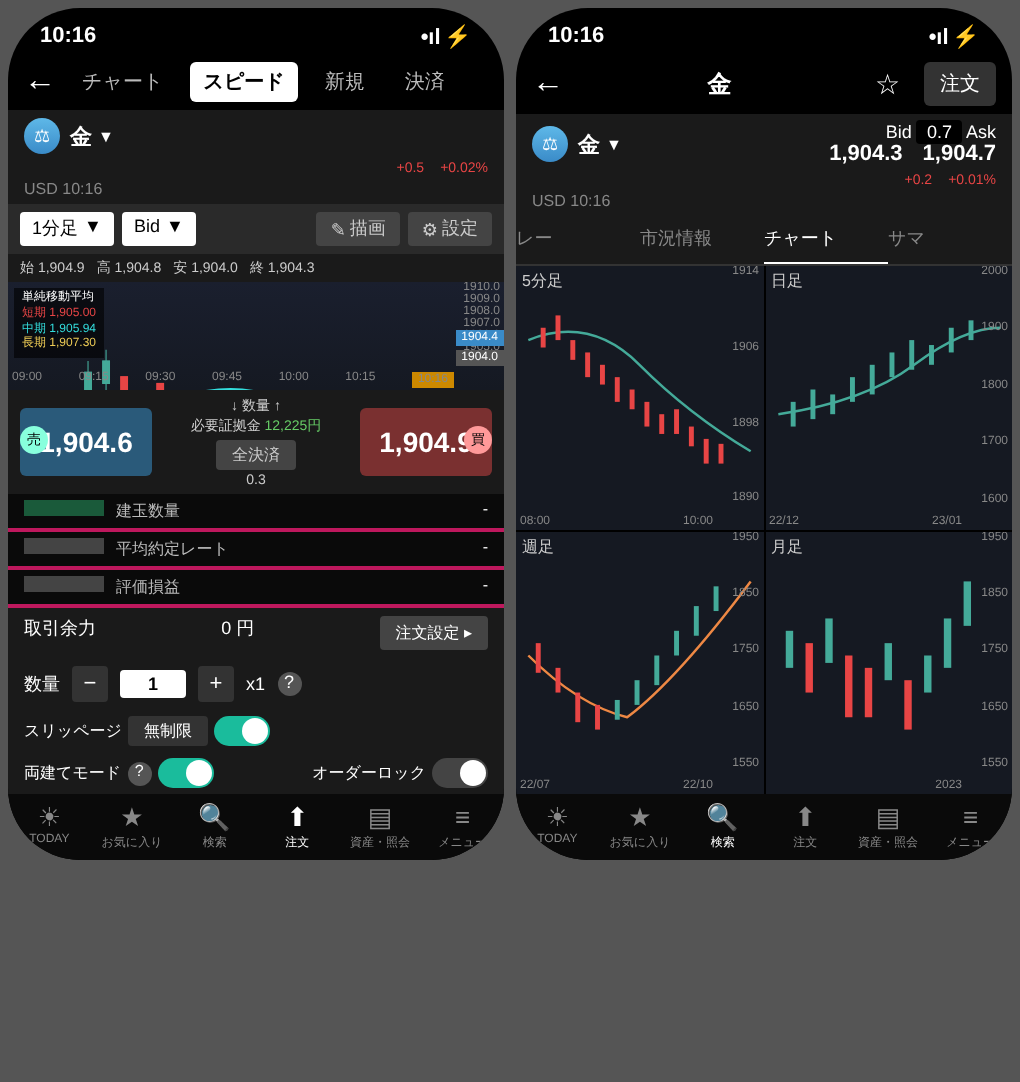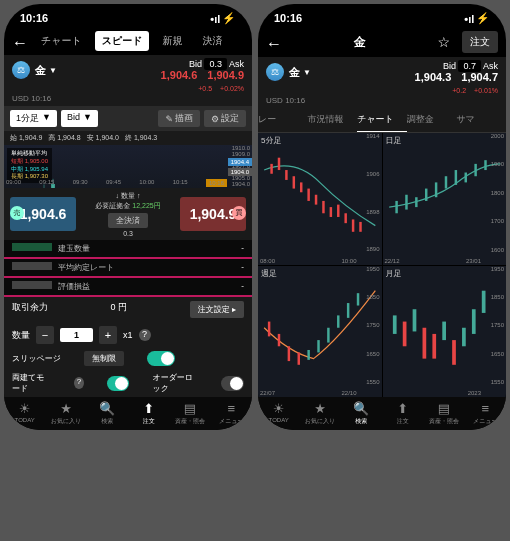--- a/index.html
+++ b/index.html
@@ -44,21 +44,21 @@
 .close-all{background:#444;padding:2px 8px;border-radius:2px;font-size:8px;margin:2px auto;display:inline-block}
 .pos-rows{background:#0a0a0a}
 .pos-row{display:flex;padding:3px 8px;font-size:8px;border-bottom:2px solid #be185d}
 .pos-row .bar{width:40px;height:8px;background:#1a5a3a;margin-right:6px}
 .pos-lbl{flex:1;color:#bbb}
 .summary{display:flex;justify-content:space-between;padding:4px 8px;background:#1a1a1a;font-size:9px}
 .ord-set{background:#444;padding:3px 8px;border-radius:2px;font-size:8px}
 .qty-row{display:flex;align-items:center;padding:4px 8px;gap:6px;font-size:9px;background:#1a1a1a}
 .step{width:18px;height:18px;background:#333;border-radius:2px;display:flex;align-items:center;justify-content:center;font-size:11px}
 .qty-val{background:#fff;color:#000;padding:2px 14px;border-radius:2px;font-weight:600}
-.toggle-row{display:flex;align-items:center;padding:3px 8px;gap:23px;font-size:8px;background:#1a1a1a}
+.toggle-row{display:flex;align-items:center;padding:3px 8px;gap:3px;font-size:8px;background:#1a1a1a}
 .tog{width:28px;height:15px;background:#1abc9c;border-radius:8px;position:relative}
 .tog::after{content:'';position:absolute;right:1px;top:1px;width:13px;height:13px;background:#fff;border-radius:50%}
 .infinity{background:#333;padding:2px 8px;border-radius:2px}
 .tabbar{display:flex;background:#0a0a0a;padding:4px 0;margin-top:auto}
 .tb-item{flex:1;display:flex;flex-direction:column;align-items:center;gap:1px;font-size:6px;color:#888}
 .tb-item.act{color:#fff}
 .tb-ico{font-size:13px}
 
 .sub-tabs{display:flex;background:#1a1a1a;border-bottom:1px solid #333}
 .sub-tab{flex:1;padding:5px 0;font-size:9px;color:#888}
@@ -83,29 +83,20 @@
     <span class="back">←</span>
     <span class="tab">チャート</span>
     <span class="tab active">スピード</span>
     <span class="tab">新規</span>
     <span class="tab">決済</span>
   </div>
   <div class="instrument">
     <span class="inst-ico">⚖</span>
     <span class="inst-name">金</span>
     <span class="dd">▼</span>
-    <div class="bidask">
-      <div style="text-align:right">
-        <div><span>Bid</span> <span class="spread">0.3</span> <span>Ask</span></div>
-        <div class="prices">
-            <span class="bid-p">1,904.6</span>
-            <span class="ask-p">1,904.9</span>
-          </div>
-      </div>
-    </div>
   </div>
   <div class="sub-prices">
       <span class="bid-p">+0.5</span>
       <span class="bid-p">+0.02%</span>
     </div>
   <div class="usd-time"><span>USD</span> <span>10:16</span></div>
   <div class="controls">
     <span class="sel"><span>1分足</span>▼</span>
     <span class="sel"><span>Bid</span>▼</span>
     <span style="flex:1"></span>
@@ -305,21 +296,20 @@
   <div class="sub-prices">
       <span class="bid-p">+0.2</span>
       <span class="bid-p">+0.01%</span>
     </div>
   <div class="usd-time"><span>USD</span> <span>10:16</span></div>
   <div class="sub-tabs">
     <span class="arrow-l">‹</span>
     <div class="sub-tab">レー</div>
     <div class="sub-tab">市況情報</div>
     <div class="sub-tab act">チャート</div>
-    <div class="sub-tab">調整金</div>
     <div class="sub-tab">サマ</div>
     <span class="arrow-r">›</span>
   </div>
   <div class="grid4">
     <div class="mini">
       <div class="mini-ttl">5分足</div>
       <svg class="cand" viewBox="0 0 100 100" preserveAspectRatio="none">
           <path d="M5,30 Q30,20 50,40 T95,75" stroke="#4a9" fill="none"></path>
           <g fill="#e84545">
             <rect x="10" y="25" width="2" height="8"></rect>

